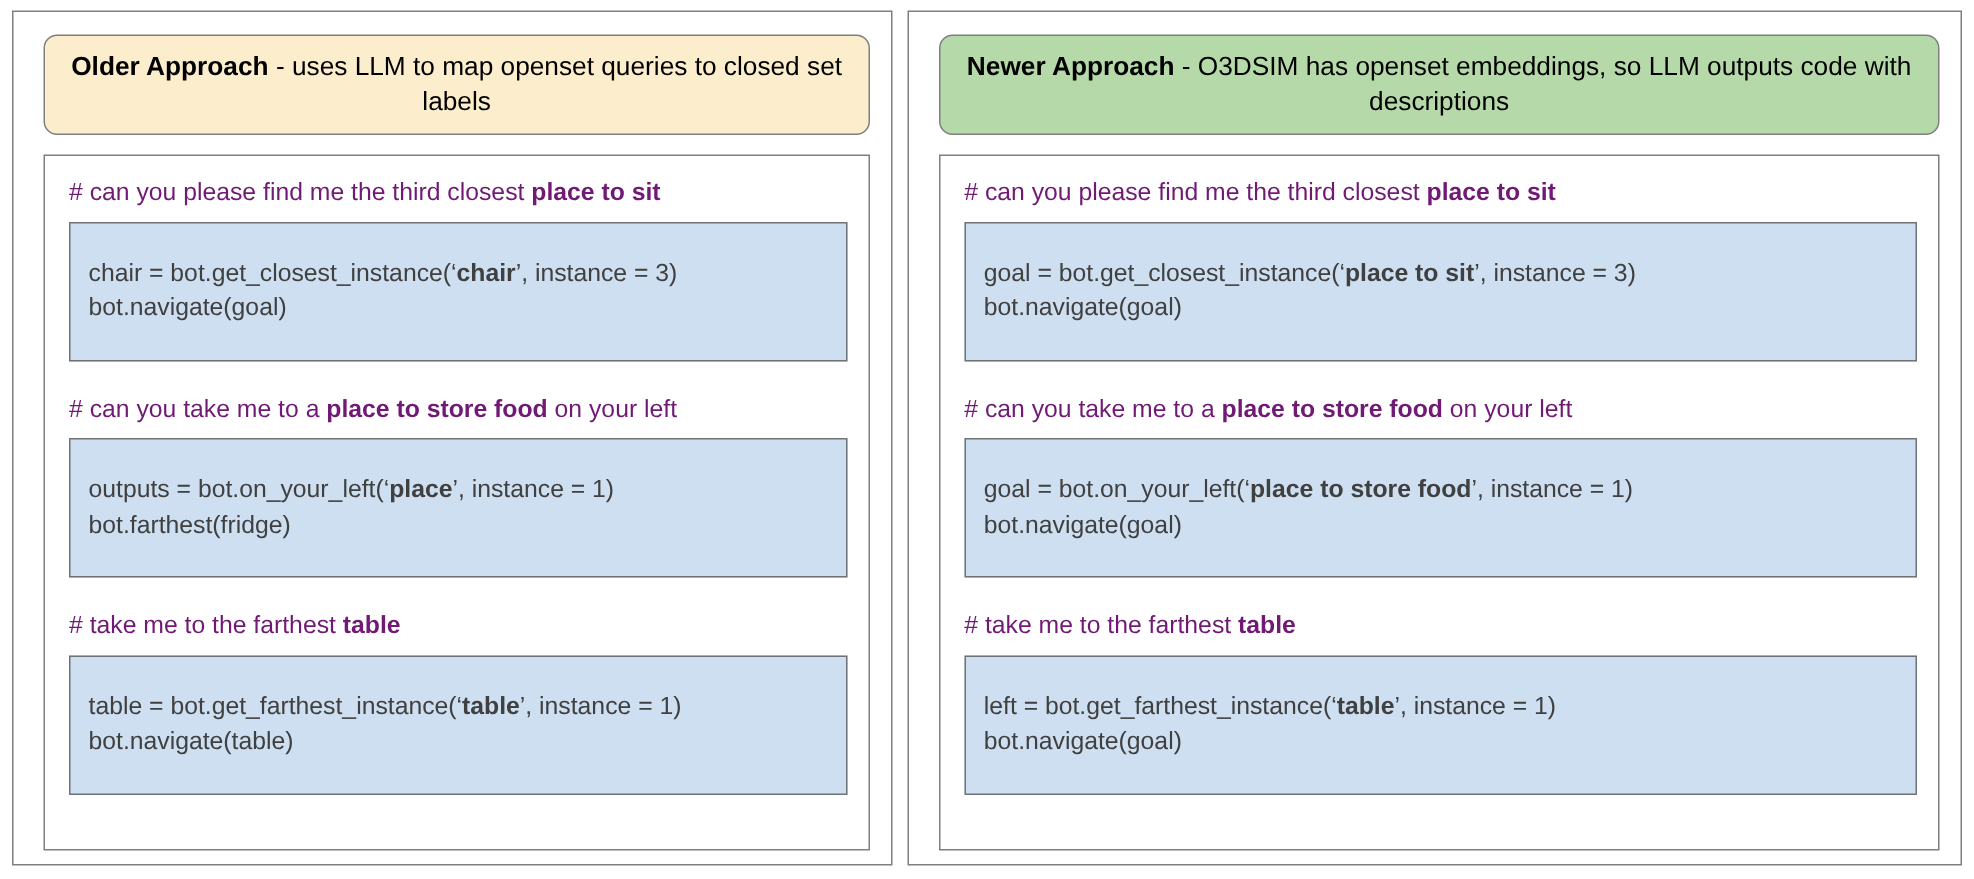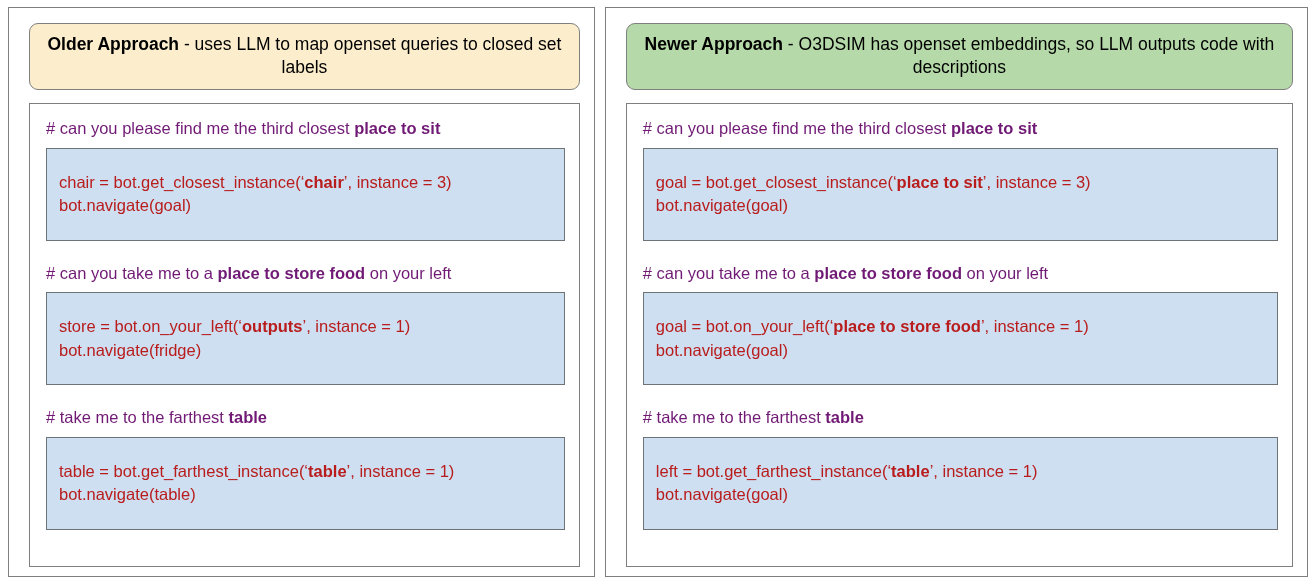--- a/index.html
+++ b/index.html
@@ -88,21 +88,21 @@
   .comment b { font-weight: bold; }
 
   .code-box {
     box-sizing: border-box;
     background: #cddff0;
     border: 1.5px solid #6e7377;
     padding: 22px 12px 22px 12px;
     margin: 0 4px 0 6px;
     font-size: 16.5px;
     line-height: 1.42;
-    color: #b91c1c;
+    color: #404040;
     white-space: nowrap;
   }
   .code-box b { font-weight: bold; }
   .code-line { display: block; }
 </style>
 </head>
 <body>
 
 <div id="figure">
 
@@ -120,22 +120,22 @@
           <span class="code-line"><span>chair = bot.get_closest_instance(‘</span><b>chair</b><span>’, instance = 3)</span></span>
           <span class="code-line">bot.navigate(goal)</span>
         </div>
       </div>
 
       <div class="block-spacer"></div>
 
       <div class="block">
         <div class="comment"><span># can you take me to a </span><b>place to store food</b><span> on your left</span></div>
         <div class="code-box">
-          <span class="code-line"><span>store = bot.on_your_left(‘</span><b>outputs</b><span>’, instance = 1)</span></span>
-          <span class="code-line">bot.navigate(fridge)</span>
+          <span class="code-line"><span>outputs = bot.on_your_left(‘</span><b>place</b><span>’, instance = 1)</span></span>
+          <span class="code-line">bot.farthest(fridge)</span>
         </div>
       </div>
 
       <div class="block-spacer"></div>
 
       <div class="block">
         <div class="comment"><span># take me to the farthest </span><b>table</b><span></span></div>
         <div class="code-box">
           <span class="code-line"><span>table = bot.get_farthest_instance(‘</span><b>table</b><span>’, instance = 1)</span></span>
           <span class="code-line">bot.navigate(table)</span>

